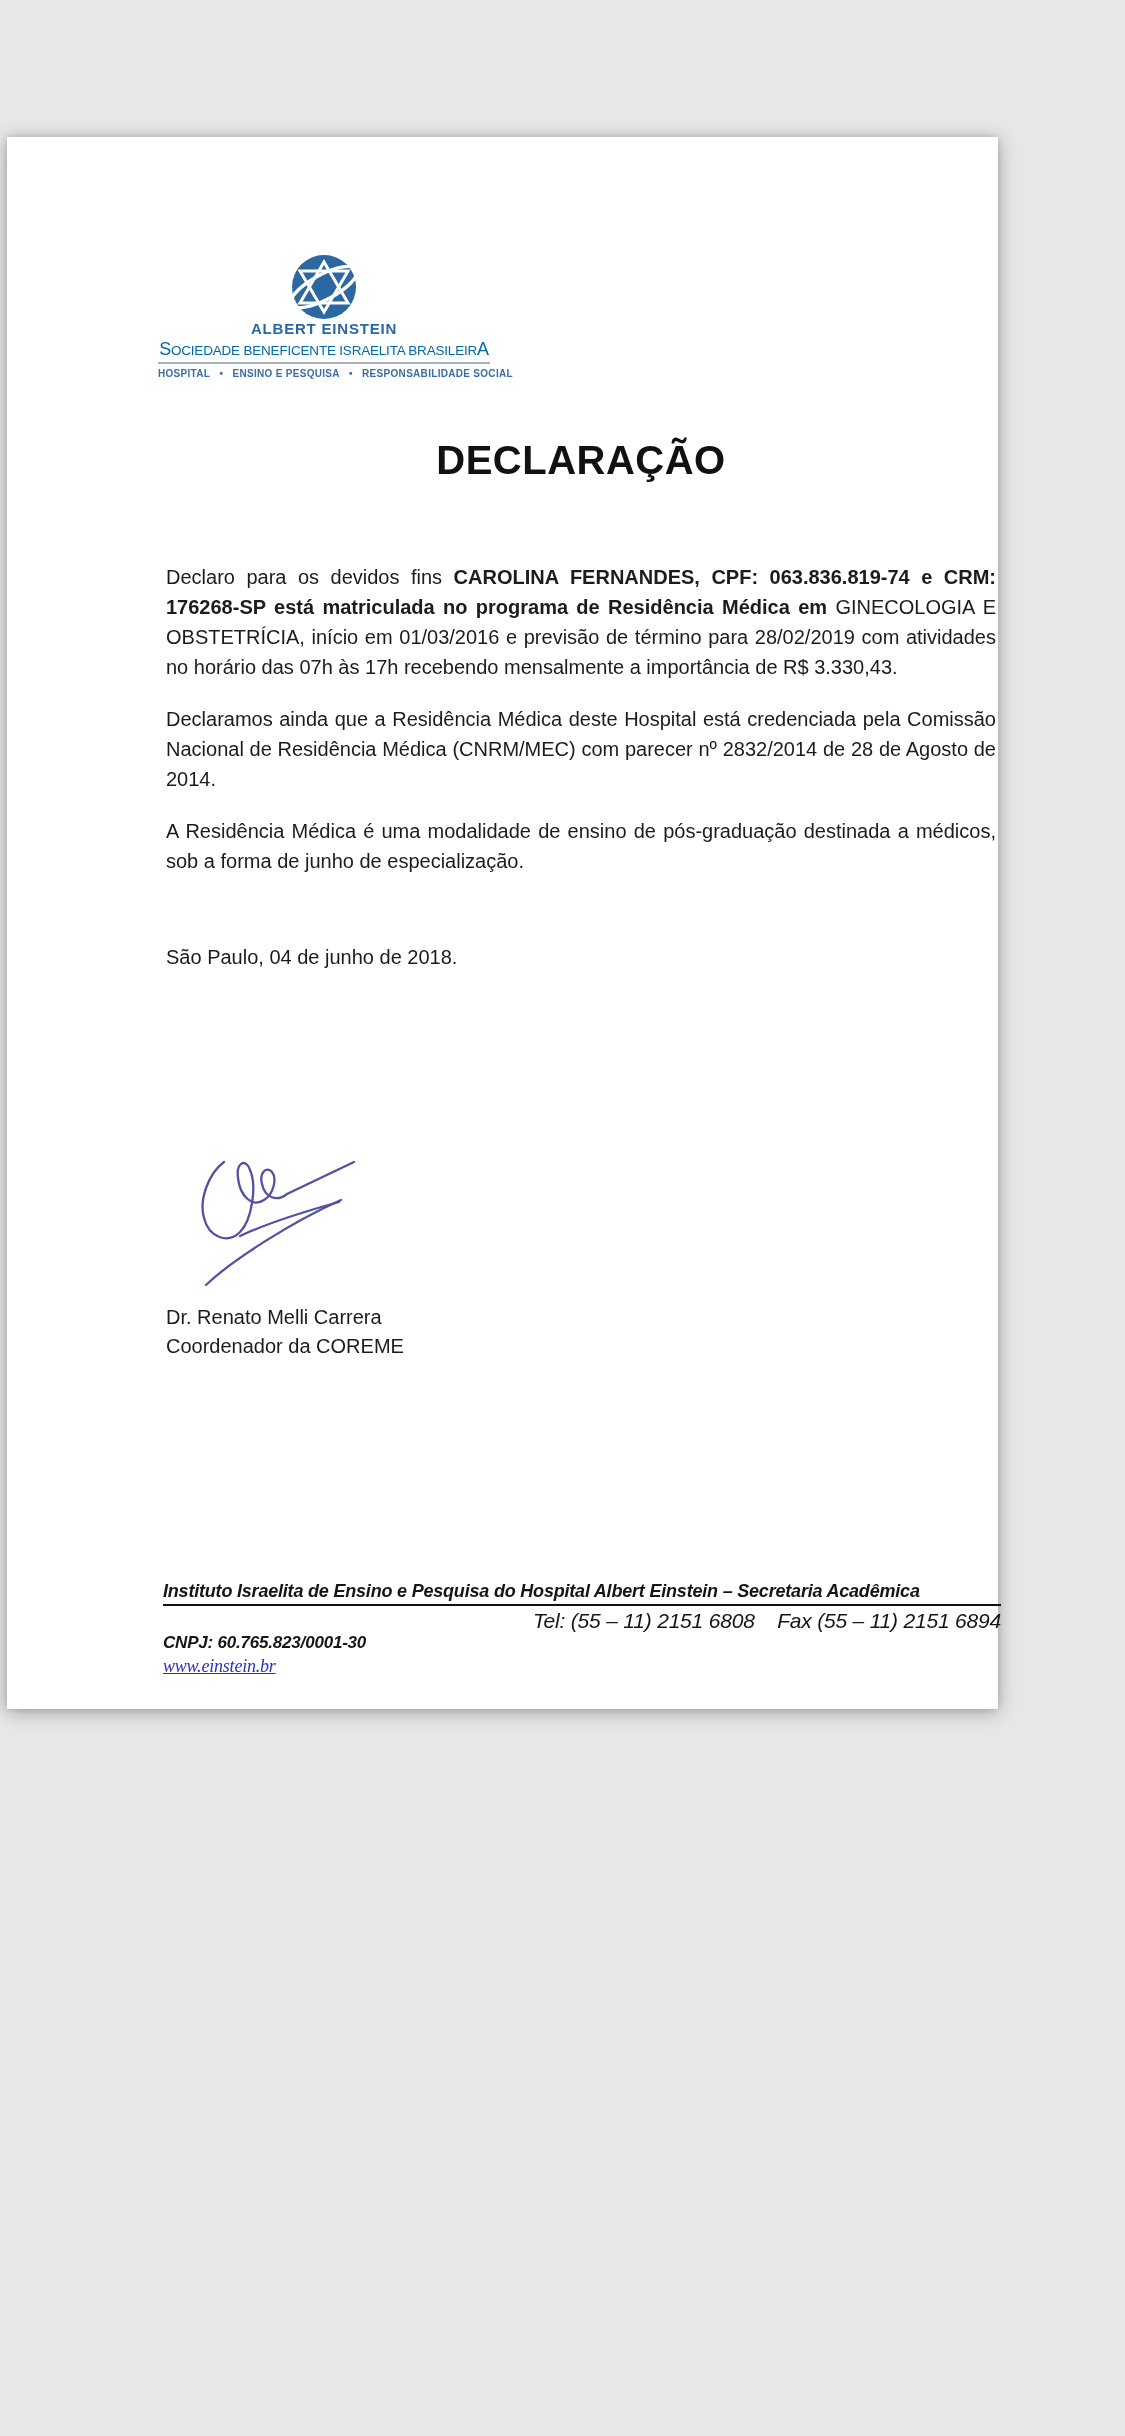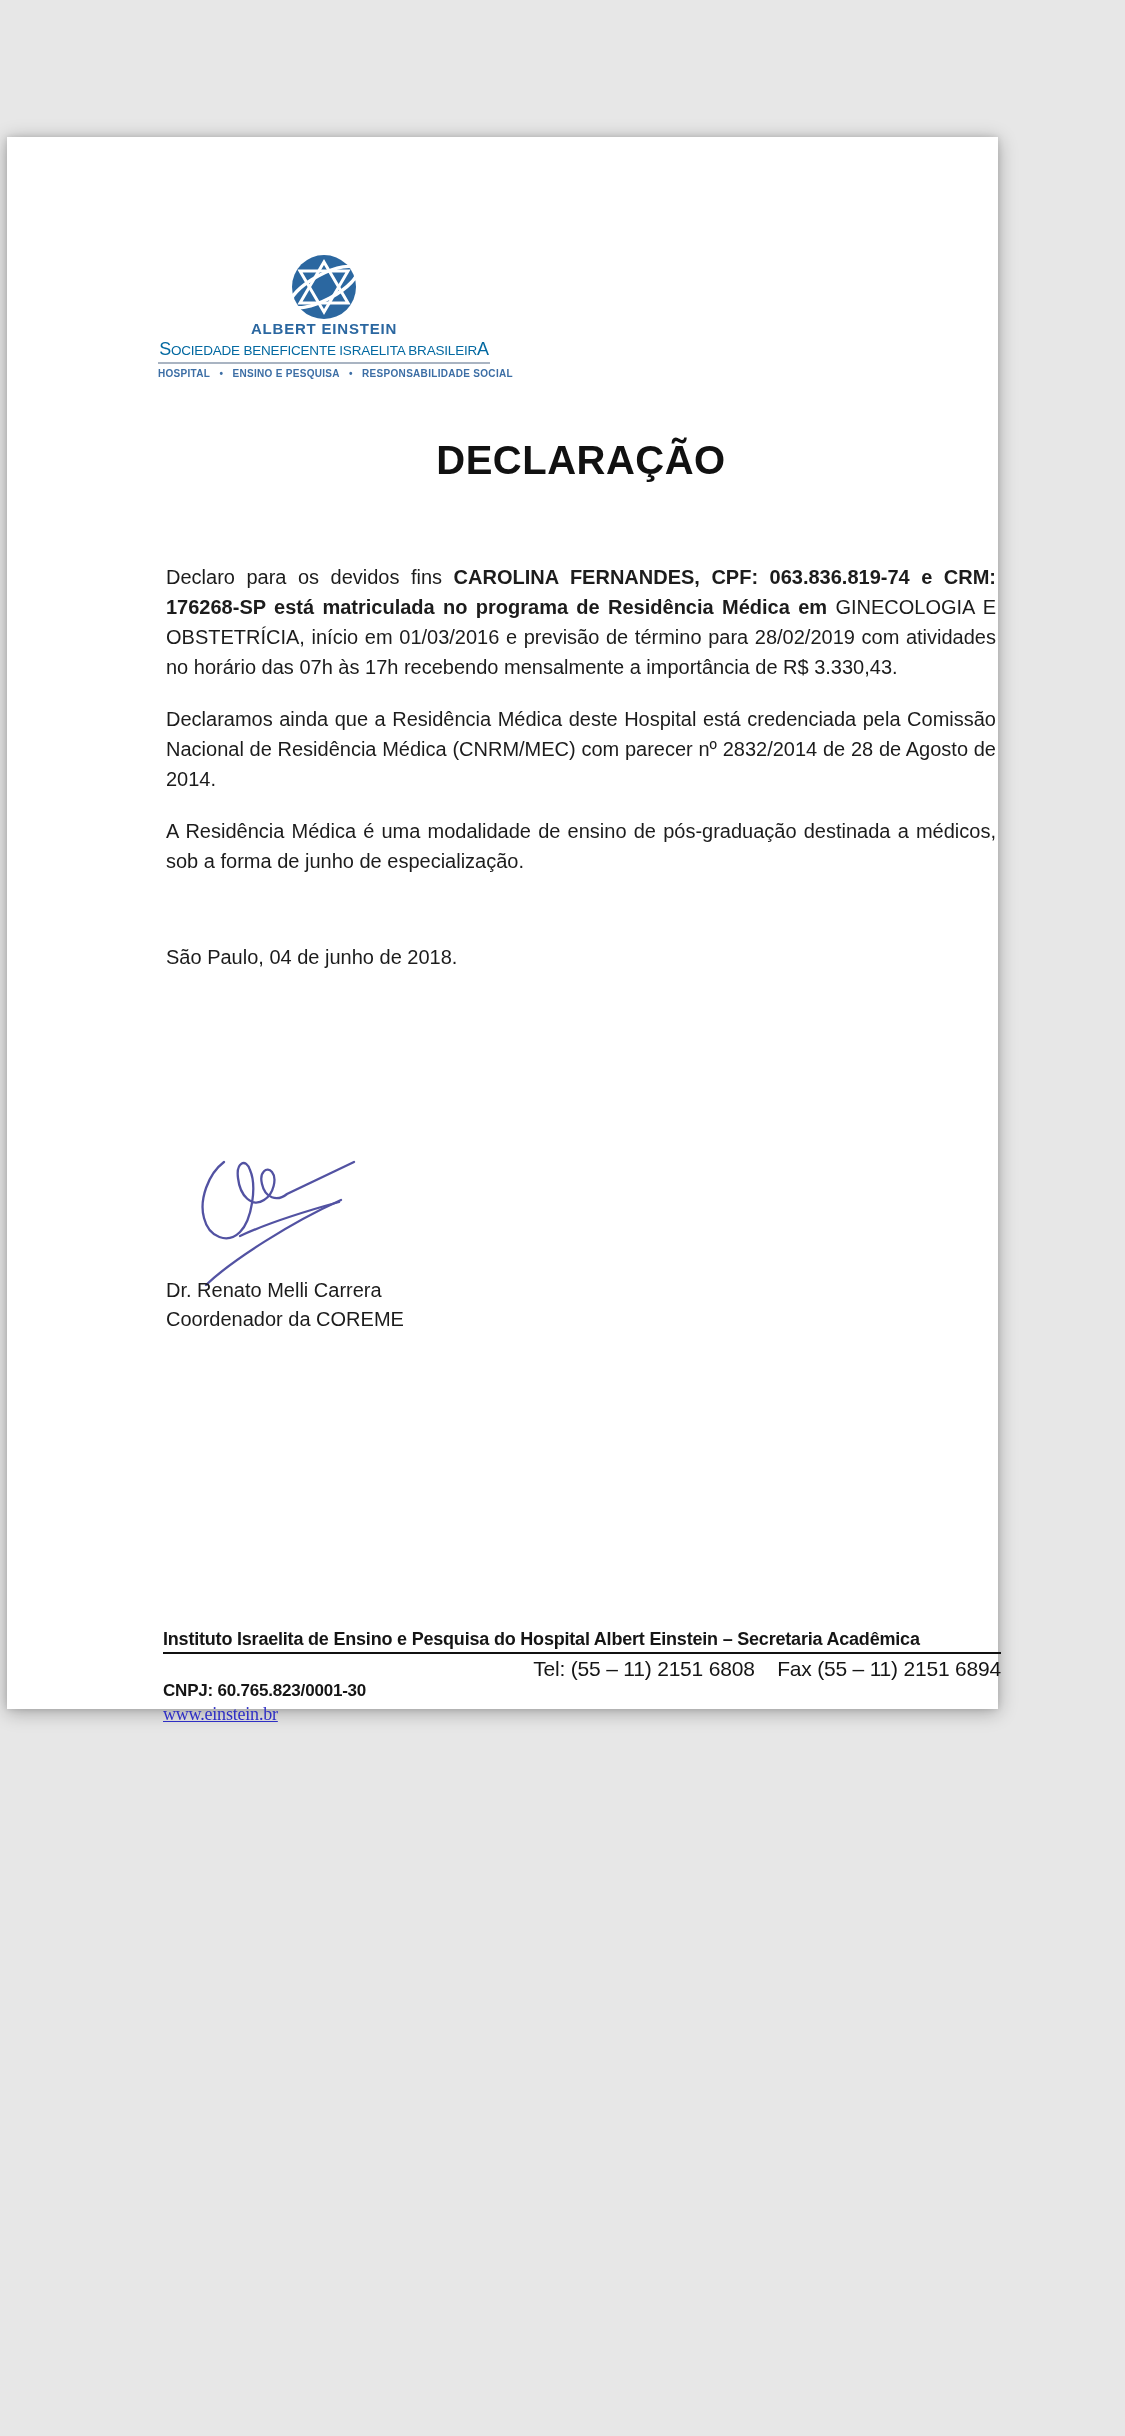--- a/index.html
+++ b/index.html
@@ -43,27 +43,27 @@
   .content{
     position:absolute;left:159px;top:425px;width:830px;
     font-size:20px;line-height:30px;color:#1c1c1c;text-align:justify;
   }
   .content p{margin:0 0 22px 0;}
   .content p.date{margin-top:66px;text-align:left;}
   
   .signature{position:absolute;left:193px;top:1013px;}
   
   .signer{
-    position:absolute;left:159px;top:1139px;
+    position:absolute;left:159px;top:1166px;
     font-size:20px;line-height:29px;color:#1c1c1c;
   }
   
   .page-footer{
-    position:absolute;left:156px;top:1492px;width:838px;
-    color:#151515;letter-spacing:-0.2px;
+    position:absolute;left:156px;top:1444px;width:838px;
+    font-style:italic;color:#151515;letter-spacing:-0.2px;
   }
   .f-institute{
     font-size:18px;font-weight:bold;line-height:21px;
     padding-bottom:2px;border-bottom:2px solid #111;margin-bottom:4px;
   }
   .f-tel{font-size:21px;line-height:21px;margin-bottom:1px;text-align:right;}
   .f-cnpj{font-size:17px;font-weight:bold;line-height:21px;margin-bottom:2px;}
   .f-site{
     font-family:"Liberation Serif", serif;font-size:18px;line-height:22px;
     color:#2e2ec4;text-decoration:underline;display:inline-block;

